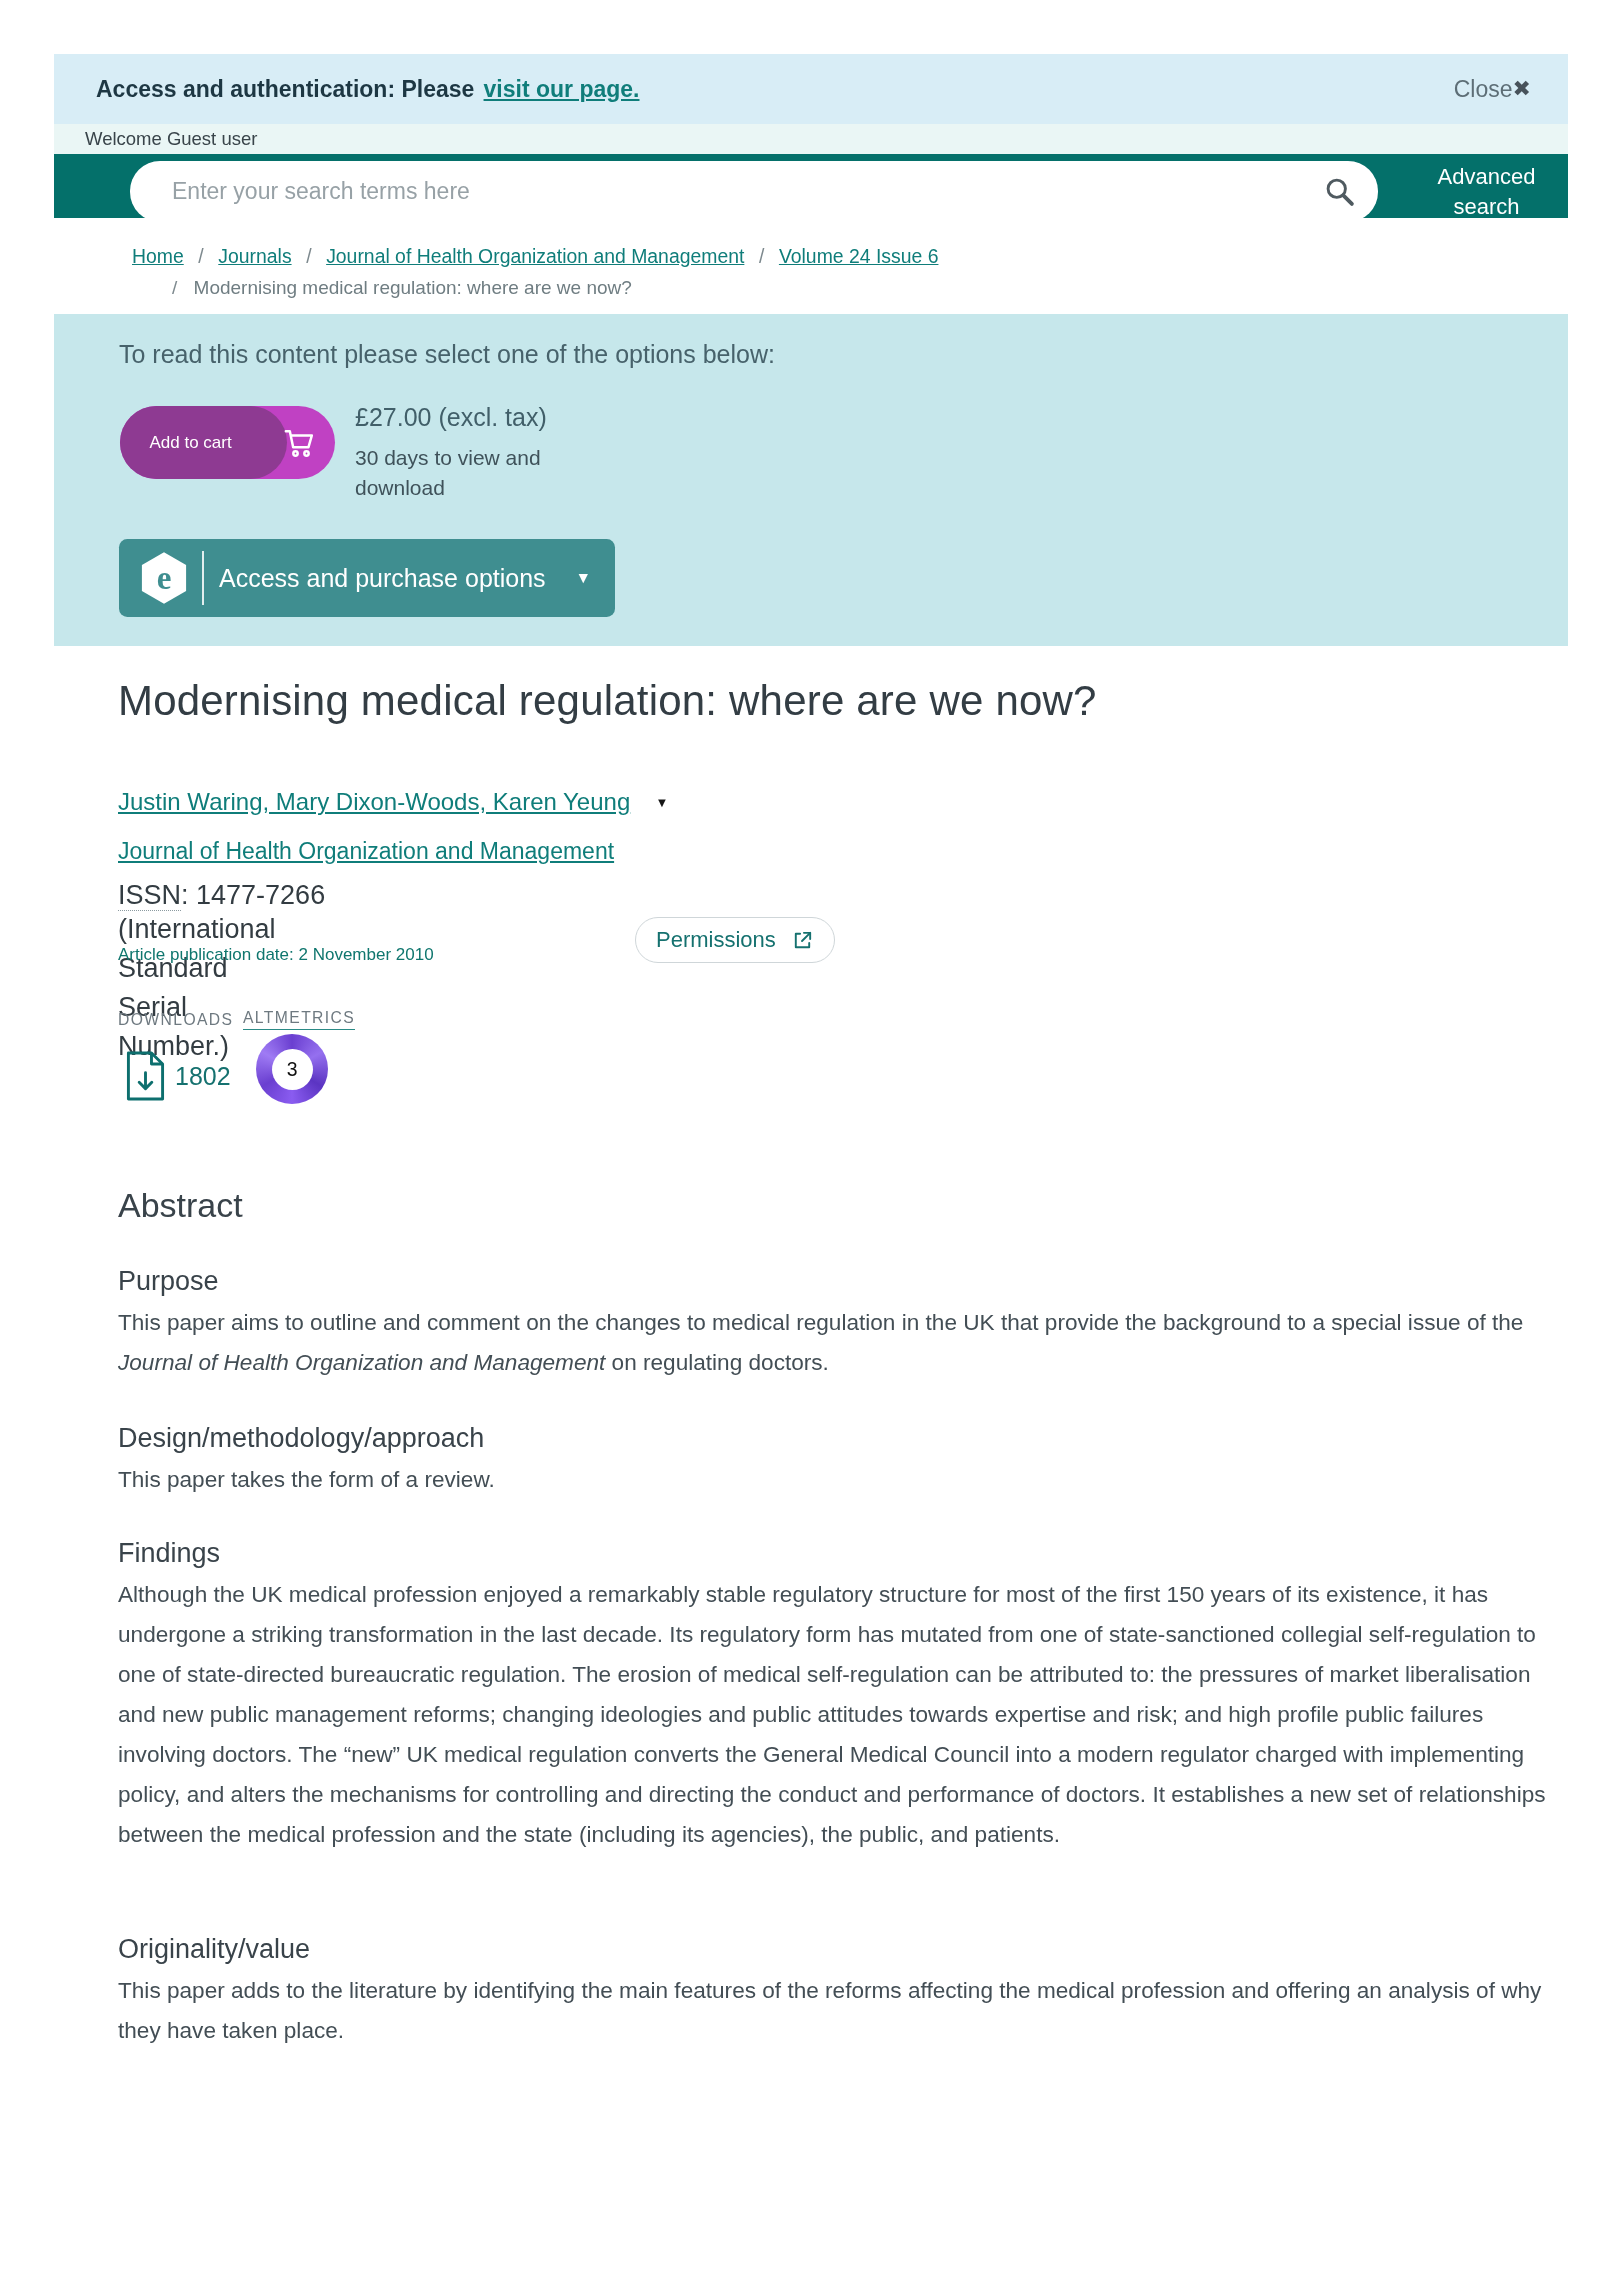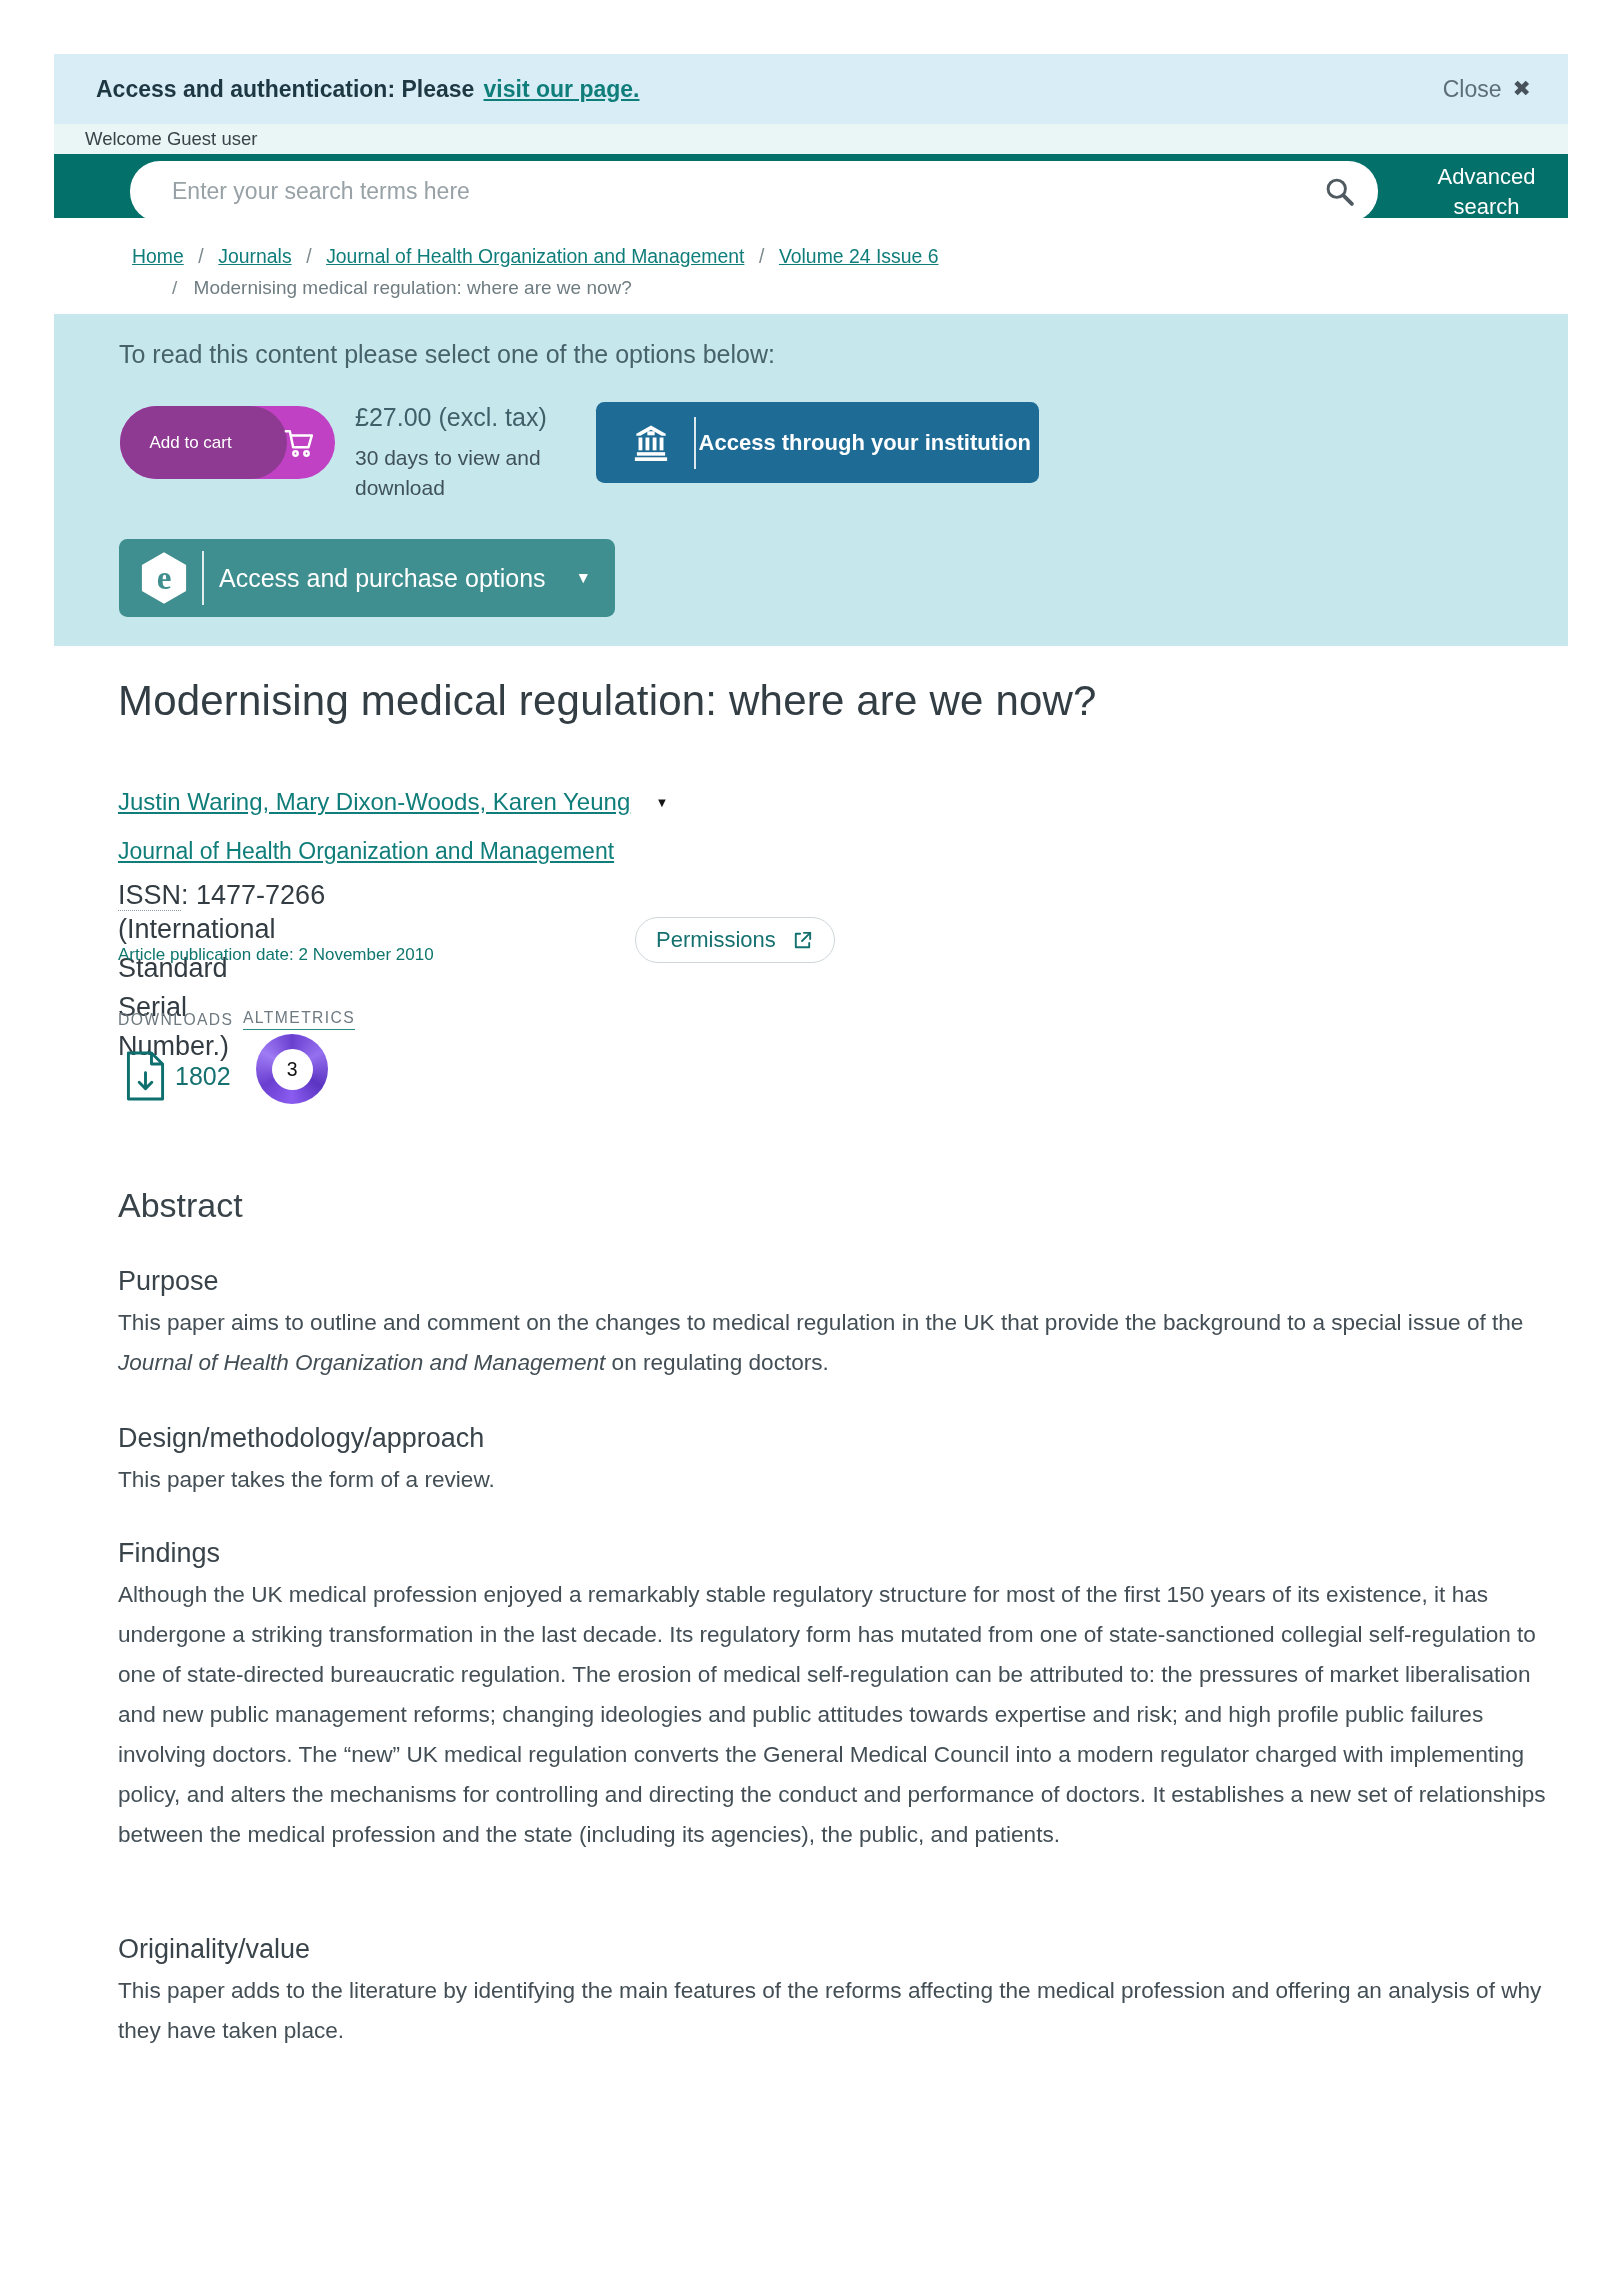--- a/index.html
+++ b/index.html
@@ -5,21 +5,21 @@
   * { margin:0; padding:0; box-sizing:border-box; }
   html,body { background:#fff; }
   body { font-family:"Liberation Sans","DejaVu Sans",sans-serif; width:1619px; }
   .page { position:relative; width:1619px; height:2291px; overflow:hidden; background:#fff; }
 
   
   .banner { position:absolute; left:54px; top:54px; width:1514px; height:70px;
             background:#d8edf6; display:flex; align-items:center; padding:0 37px 0 42px; }
   .banner-msg { font-size:23px; font-weight:700; color:#1d3743; }
   .banner-link { font-size:23px; font-weight:600; color:#0f7d7a; text-decoration:underline; margin-left:9.2px; cursor:pointer; }
-  .banner-close { margin-left:auto; font-size:23px; color:#5d6e76; cursor:pointer; display:flex; align-items:center; gap:11px; }
+  .banner-close { margin-left:auto; font-size:23px; color:#5d6e76; cursor:pointer; display:flex; align-items:center; gap:0; }
   .banner-close .x { font-weight:700; color:#47525a; font-size:22px; }
 
   
   .welcome { position:absolute; left:54px; top:124px; width:1514px; height:30px;
              background:#eaf6f5; font-size:18.5px; color:#39444a; line-height:30px; padding-left:31px; }
 
   
   .searchbar { position:absolute; left:54px; top:154px; width:1514px; height:64px; background:#04706a; }
   .search-pill { position:absolute; left:76px; top:7.4px; width:1248px; height:61px;
                  background:#fff; border-radius:30px; }
@@ -157,34 +157,20 @@
       <svg class="cart-btn-icon" viewBox="0 0 24 24" fill="none" stroke="#fff" stroke-width="1.5" stroke-linecap="round" stroke-linejoin="round">
         <path d="M3.5 5h2.4l2 9.5h9.2l2-7H6.5"></path>
         <circle cx="9.3" cy="18.3" r="1.3"></circle>
         <circle cx="15.9" cy="18.3" r="1.3"></circle>
       </svg>
     </div>
 
     <div class="price-line">£27.00 (excl. tax)</div>
     <div class="price-terms">30 days to view and download</div>
 
-    <div class="inst-btn">
-      <svg class="inst-icon" viewBox="0 0 24 24" fill="#fff">
-        <path d="M12 2.5l8 4.4v1.1h-2.2L12 4.8 6.2 8H4V6.9z"></path>
-        <rect x="10" y="5.6" width="4" height="2.2"></rect>
-        <rect x="5.2" y="9" width="2.1" height="7"></rect>
-        <rect x="9" y="9" width="2.1" height="7"></rect>
-        <rect x="12.9" y="9" width="2.1" height="7"></rect>
-        <rect x="16.7" y="9" width="2.1" height="7"></rect>
-        <rect x="4.3" y="17" width="15.4" height="1.9"></rect>
-        <rect x="3.2" y="19.8" width="17.6" height="2"></rect>
-      </svg>
-      <div class="inst-divider"></div>
-      <span class="inst-label">Access through your institution</span>
-    </div>
 
     <div class="purchase-btn">
       <svg class="purchase-logo" viewBox="0 0 40 44">
         <polygon points="20,1 38,11.5 38,32.5 20,43 2,32.5 2,11.5" fill="#ffffff"></polygon>
         <text x="20" y="31" font-size="27" font-weight="bold" fill="#3f8e90" text-anchor="middle" font-family="Liberation Serif, DejaVu Serif, serif">e</text>
       </svg>
       <div class="purchase-divider"></div>
       <span class="purchase-label">Access and purchase options</span>
       <span class="purchase-caret">▼</span>
     </div>

